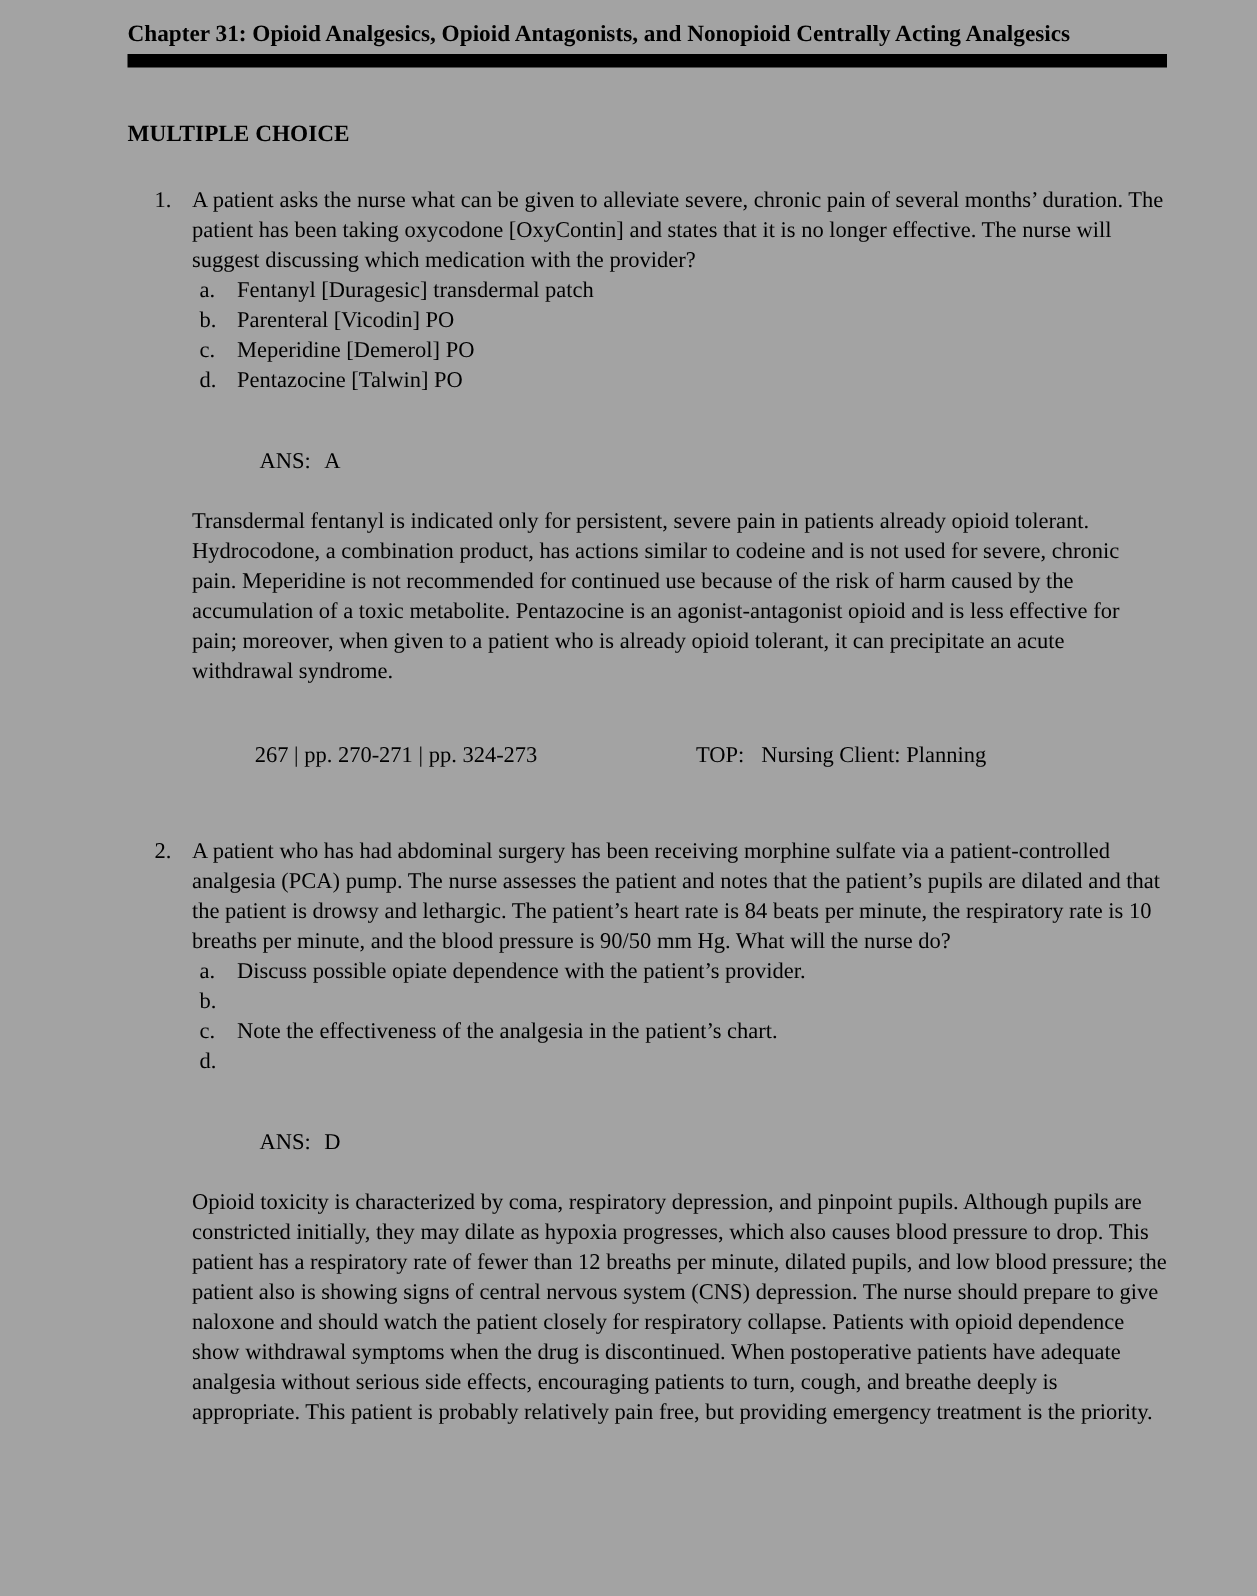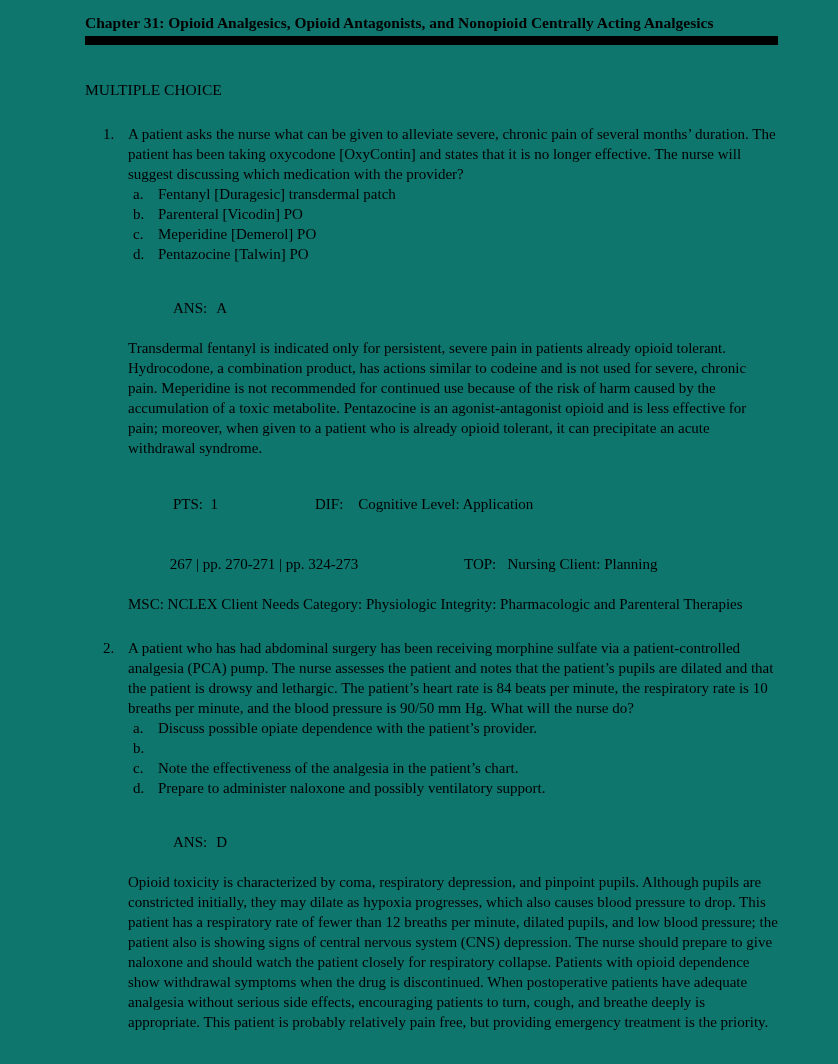--- a/index.html
+++ b/index.html
@@ -1,20 +1,20 @@
 <!DOCTYPE html>
 <html><head>
 <meta charset="utf-8">
 <style>
   html, body { margin: 0; padding: 0; background: #fff; }
   .page {
     position: relative;
     width: 838px;
     height: 1064px;
-    background: #0f766e;
+    background: #a3a3a3;
     overflow: hidden;
     font-family: "Liberation Serif", serif;
     color: #000;
     font-size: 15px;
     line-height: 20px;
   }
   .content {
     position: absolute;
     left: 85px;
     top: 13px;
@@ -24,21 +24,21 @@
     font-weight: bold;
     font-size: 15.5px;
     line-height: 19.5px;
   }
   .divider-bar {
     height: 9px;
     background: #000;
     margin-top: 3px;
   }
   .section-heading {
-    font-weight: normal;
+    font-weight: bold;
     font-size: 15.5px;
     margin-top: 35px;
   }
   .question { margin-top: 24px; display: flex; }
   .q-num {
     width: 43px;
     box-sizing: border-box;
     padding-left: 18px;
     flex-shrink: 0;
   }
@@ -95,27 +95,23 @@
             <span>Pentazocine [Talwin] PO</span>
           </div>
         </div>
         <div class="answer-block">
           <div class="answer-line">
             <span>ANS:</span><span class="ans-value">A</span>
           </div>
           <div>Transdermal fentanyl is indicated only for persistent, severe pain in patients already opioid tolerant. Hydrocodone, a combination product, has actions similar to codeine and is not used for severe, chronic pain. Meperidine is not recommended for continued use because of the risk of harm caused by the accumulation of a toxic metabolite. Pentazocine is an agonist-antagonist opioid and is less effective for pain; moreover, when given to a patient who is already opioid tolerant, it can precipitate an acute withdrawal syndrome.</div>
         </div>
         <div class="meta-block">
-          <div class="meta-line">
-            <span class="meta-left-1">PTS:  1</span><span>DIF:    Cognitive Level: Application</span>
-          </div>
           <div class="meta-line meta-line-2">
             <span class="meta-left-2"> 267 | pp. 270-271 | pp. 324-273</span><span>TOP:   Nursing Client: Planning</span>
           </div>
-          <div class="meta-line">MSC: NCLEX Client Needs Category: Physiologic Integrity: Pharmacologic and Parenteral Therapies</div>
         </div>
       </div>
     </div>
 
     <div class="question">
       <div class="q-num">2.</div>
       <div class="q-body">
         <div>A patient who has had abdominal surgery has been receiving morphine sulfate via a patient-controlled analgesia (PCA) pump. The nurse assesses the patient and notes that the patient’s pupils are dilated and that the patient is drowsy and lethargic. The patient’s heart rate is 84 beats per minute, the respiratory rate is 10 breaths per minute, and the blood pressure is 90/50 mm Hg. What will the nurse do?</div>
         <div class="options">
           <div class="option">
@@ -124,21 +120,20 @@
           </div>
           <div class="option">
             <span class="opt-letter">b.</span>
           </div>
           <div class="option">
             <span class="opt-letter">c.</span>
             <span>Note the effectiveness of the analgesia in the patient’s chart.</span>
           </div>
           <div class="option">
             <span class="opt-letter">d.</span>
-            <span>Prepare to administer naloxone and possibly ventilatory support.</span>
           </div>
         </div>
         <div class="answer-block">
           <div class="answer-line">
             <span>ANS:</span><span class="ans-value">D</span>
           </div>
           <div>Opioid toxicity is characterized by coma, respiratory depression, and pinpoint pupils. Although pupils are constricted initially, they may dilate as hypoxia progresses, which also causes blood pressure to drop. This patient has a respiratory rate of fewer than 12 breaths per minute, dilated pupils, and low blood pressure; the patient also is showing signs of central nervous system (CNS) depression. The nurse should prepare to give naloxone and should watch the patient closely for respiratory collapse. Patients with opioid dependence show withdrawal symptoms when the drug is discontinued. When postoperative patients have adequate analgesia without serious side effects, encouraging patients to turn, cough, and breathe deeply is appropriate. This patient is probably relatively pain free, but providing emergency treatment is the priority.</div>
         </div>
       </div>
     </div>

